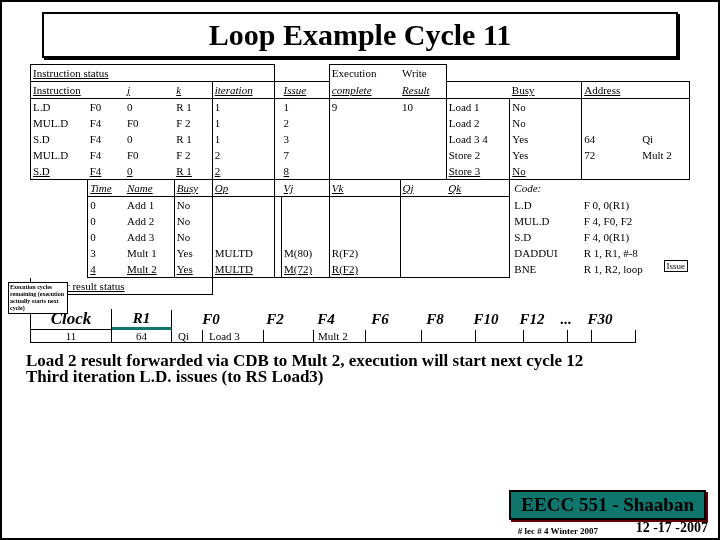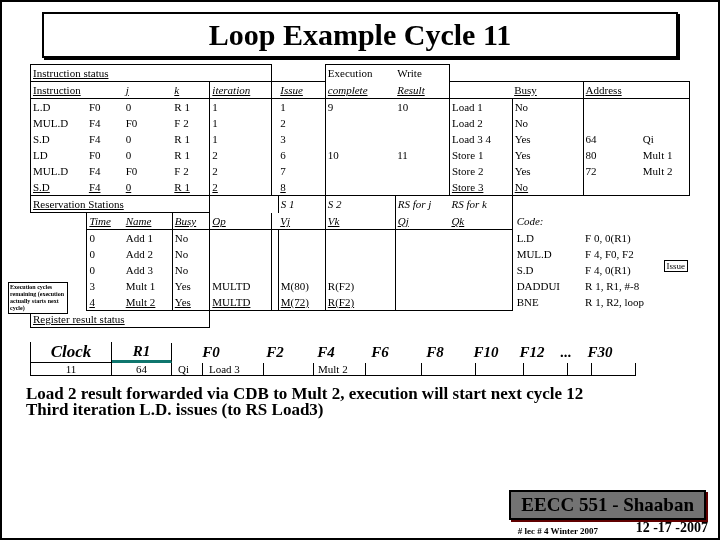--- a/index.html
+++ b/index.html
@@ -77,21 +77,21 @@
   }
   .footer-box {
     position: absolute;
     right: 12px;
     bottom: 18px;
     border: 2px solid #000;
     box-shadow: 2px 2px 0 #600000;
     padding: 2px 10px;
     font-size: 19px;
     font-weight: bold;
-    background: #737373;
+    background: #0f766e;
   }
   .page-no {
     position: absolute;
     bottom: 2px;
     right: 120px;
     font-size: 9px;
     font-weight: bold;
     text-align: center;
   }
   .date {
@@ -188,35 +188,20 @@
       <td class="br">R 1</td>
       <td class="center br">1</td>
       <td class="bl"></td>
       <td class="center br">3</td>
       <td class="center"></td>
       <td class="center br"></td>
       <td><span>Load 3</span> <span>4</span></td>
       <td class="bl br">Yes</td>
       <td class="center">64</td>
       <td class="br">Qi</td>
-    </tr>
-    <tr>
-      <td class="bl">LD</td>
-      <td>F0</td>
-      <td class="right">0</td>
-      <td class="br">R 1</td>
-      <td class="center br">2</td>
-      <td class="bl"></td>
-      <td class="center br">6</td>
-      <td class="center">10</td>
-      <td class="center br">11</td>
-      <td>Store 1</td>
-      <td class="bl br">Yes</td>
-      <td class="center">80</td>
-      <td class="br">Mult 1</td>
     </tr>
     <tr>
       <td class="bl">MUL.D</td>
       <td>F4</td>
       <td class="right">F0</td>
       <td class="br">F 2</td>
       <td class="center br">2</td>
       <td class="bl"></td>
       <td class="center br">7</td>
       <td class="center"></td>
@@ -235,32 +220,20 @@
       <td class="bl bb"></td>
       <td class="center br bb">8</td>
       <td class="center bb"></td>
       <td class="center br bb"></td>
       <td class="bb">Store 3</td>
       <td class="bl br bb">No</td>
       <td class="center bb"></td>
       <td class="br bb"></td>
     </tr>
 
-    <tr>
-      <td colspan="4" class="bl bb br">Reservation Stations</td>
-      <td></td>
-          <td></td>
-      <td class="center bl br italic">S 1</td>
-      <td class="center br italic">S 2</td>
-      <td class="center italic">RS for j</td>
-      <td class="center br italic">RS for k</td>
-      <td></td>
-          <td></td>
-          <td></td>
-    </tr>
     <tr>
       <td></td>
       <td class="right bl bb italic">Time</td>
       <td class="center br bb italic">Name</td>
       <td class="center br bb italic">Busy</td>
       <td class="br bb italic">Op</td>
       <td class="bb"></td>
       <td class="center br bb italic">Vj</td>
       <td class="center br bb italic">Vk</td>
       <td class="center bb italic">Qj</td>

